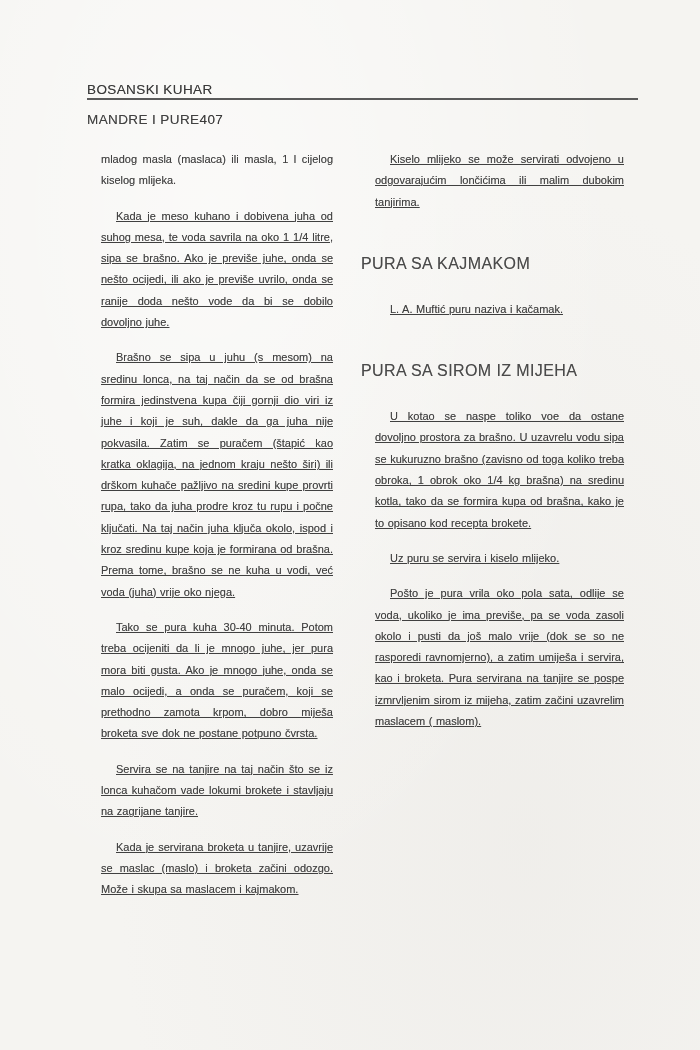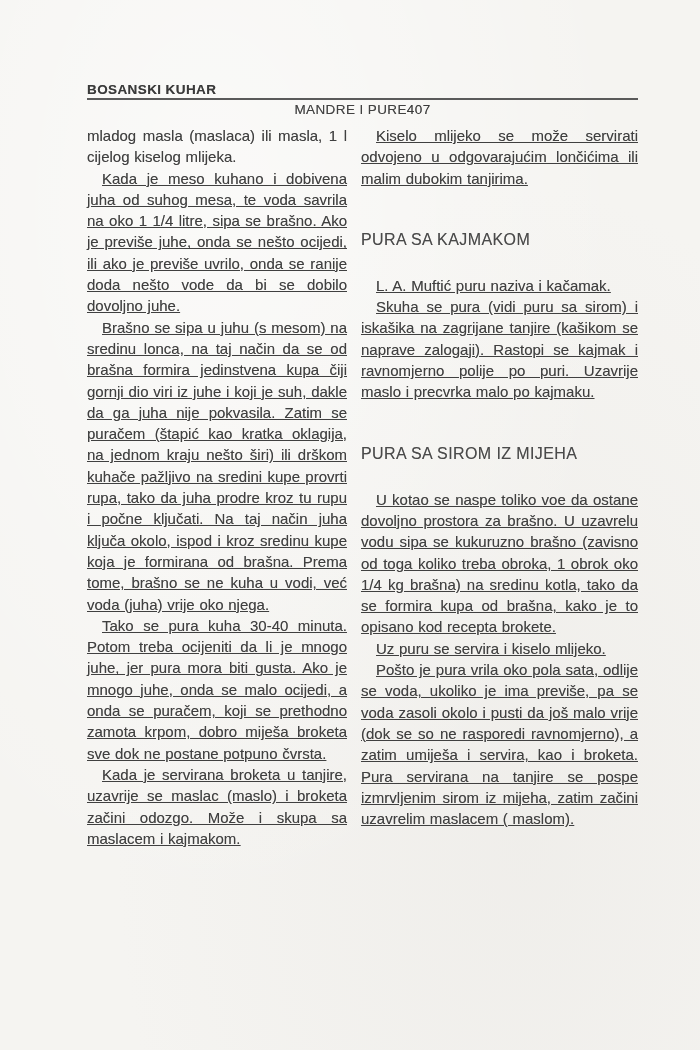--- a/index.html
+++ b/index.html
@@ -16,53 +16,53 @@
     color: #3d3d3d;
   }
   .content {
     position: absolute;
     left: 87px;
     top: 82px;
     width: 551px;
   }
   .book-title {
     font-size: 13.5px;
-    font-weight: bold;
+    font-weight: normal;
     letter-spacing: 0.4px;
     color: #3a3a3a;
     line-height: 15px;
     text-shadow: 0 0 0.6px rgba(58,58,58,0.55);
   }
   .header-rule {
     height: 0;
     border-top: 2px solid #5a5a5a;
     margin-top: 1px;
   }
   .section-row {
     display: flex;
-    justify-content: center;
+    justify-content: flex-start;
     align-items: baseline;
-    margin-top: 2px;
+    margin-top: 12px;
     font-size: 13.5px;
     letter-spacing: 0.4px;
     line-height: 16px;
     color: #424242;
     text-shadow: 0 0 0.6px rgba(66,66,66,0.5);
   }
   .page-number { font-weight: normal; color: #3a3a3a; }
   .columns {
     display: flex;
     gap: 14px;
     margin-top: 7px;
   }
   .col-left  { width: 260px; }
   .col-right { width: 277px; }
   .col p {
-    margin: 0;
-    font-size: 15px;
+    margin: 14px;
+    font-size: 11px;
     line-height: 21.3px;
     text-align: justify;
     color: #404040;
     text-shadow: 0 0 0.6px rgba(64,64,64,0.45);
     word-spacing: 0.5px;
   }
   .col p.indent { text-indent: 15px; text-decoration: underline; }
   .recipe-title {
     margin: 42px 0 26px 0;
     font-size: 16px;
@@ -87,30 +87,30 @@
       <span class="page-number">407</span>
     </div>
 
     <div class="columns">
 
       <div class="col col-left">
         <p>mladog masla (maslaca) ili masla, 1 l cijelog kiselog mlijeka.</p>
         <p class="indent">Kada je meso kuhano i dobivena juha od suhog mesa, te voda savrila na oko 1 1/4 litre, sipa se brašno. Ako je previše juhe, onda se nešto ocijedi, ili ako je previše uvrilo, onda se ranije doda nešto vode da bi se dobilo dovoljno juhe.</p>
         <p class="indent">Brašno se sipa u juhu (s mesom) na sredinu lonca, na taj način da se od brašna formira jedinstvena kupa čiji gornji dio viri iz juhe i koji je suh, dakle da ga juha nije pokvasila. Zatim se puračem (štapić kao kratka oklagija, na jednom kraju nešto širi) ili drškom kuhače pažljivo na sredini kupe provrti rupa, tako da juha prodre kroz tu rupu i počne ključati. Na taj način juha ključa okolo, ispod i kroz sredinu kupe koja je formirana od brašna. Prema tome, brašno se ne kuha u vodi, već voda (juha) vrije oko njega.</p>
         <p class="indent">Tako se pura kuha 30-40 minuta. Potom treba ocijeniti da li je mnogo juhe, jer pura mora biti gusta. Ako je mnogo juhe, onda se malo ocijedi, a onda se puračem, koji se prethodno zamota krpom, dobro miješa broketa sve dok ne postane potpuno čvrsta.</p>
+        <p class="indent">Servira se na tanjire na taj način što se iz lonca kuhačom vade lokumi brokete i stavljaju na zagrijane tanjire.</p>
         <p class="indent">Kada je servirana broketa u tanjire, uzavrije se maslac (maslo) i broketa začini odozgo. Može i skupa sa maslacem i kajmakom.</p>
       </div>
 
       <div class="col col-right">
         <p class="indent">Kiselo mlijeko se može servirati odvojeno u odgovarajućim lončićima ili malim dubokim tanjirima.</p>
 
         <div>
           <h2 class="recipe-title">PURA SA KAJMAKOM</h2>
           <p class="indent">L. A. Muftić puru naziva i kačamak.</p>
-          <p class="indent">Skuha se pura (vidi puru sa sirom) i iskašika na zagrijane tanjire (kašikom se naprave zalogaji). Rastopi se kajmak i ravnomjerno polije po puri. Uzavrije maslo i precvrka malo po kajmaku.</p>
         </div>
 
         <div>
           <h2 class="recipe-title">PURA SA SIROM IZ MIJEHA</h2>
           <p class="indent">U kotao se naspe toliko voe da ostane dovoljno prostora za brašno. U uzavrelu vodu sipa se kukuruzno brašno (zavisno od toga koliko treba obroka, 1 obrok oko 1/4 kg brašna) na sredinu kotla, tako da se formira kupa od brašna, kako je to opisano kod recepta brokete.</p>
           <p class="indent">Uz puru se servira i kiselo mlijeko.</p>
           <p class="indent">Pošto je pura vrila oko pola sata, odlije se voda, ukoliko je ima previše, pa se voda zasoli okolo i pusti da još malo vrije (dok se so ne rasporedi ravnomjerno), a zatim umiješa i servira, kao i broketa. Pura servirana na tanjire se pospe izmrvljenim sirom iz mijeha, zatim začini uzavrelim maslacem ( maslom).</p>
         </div>
       </div>
 

